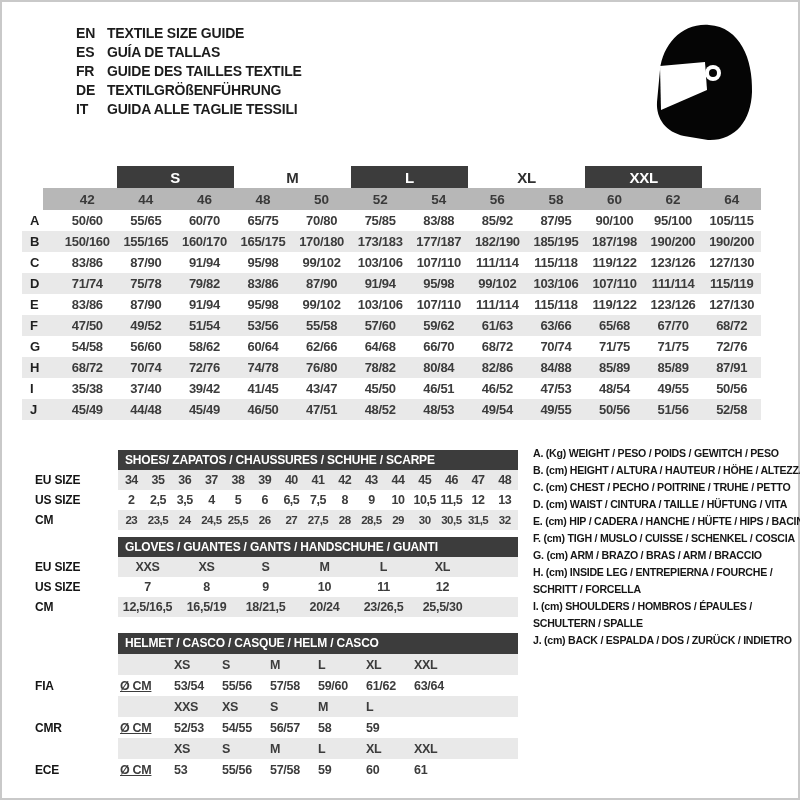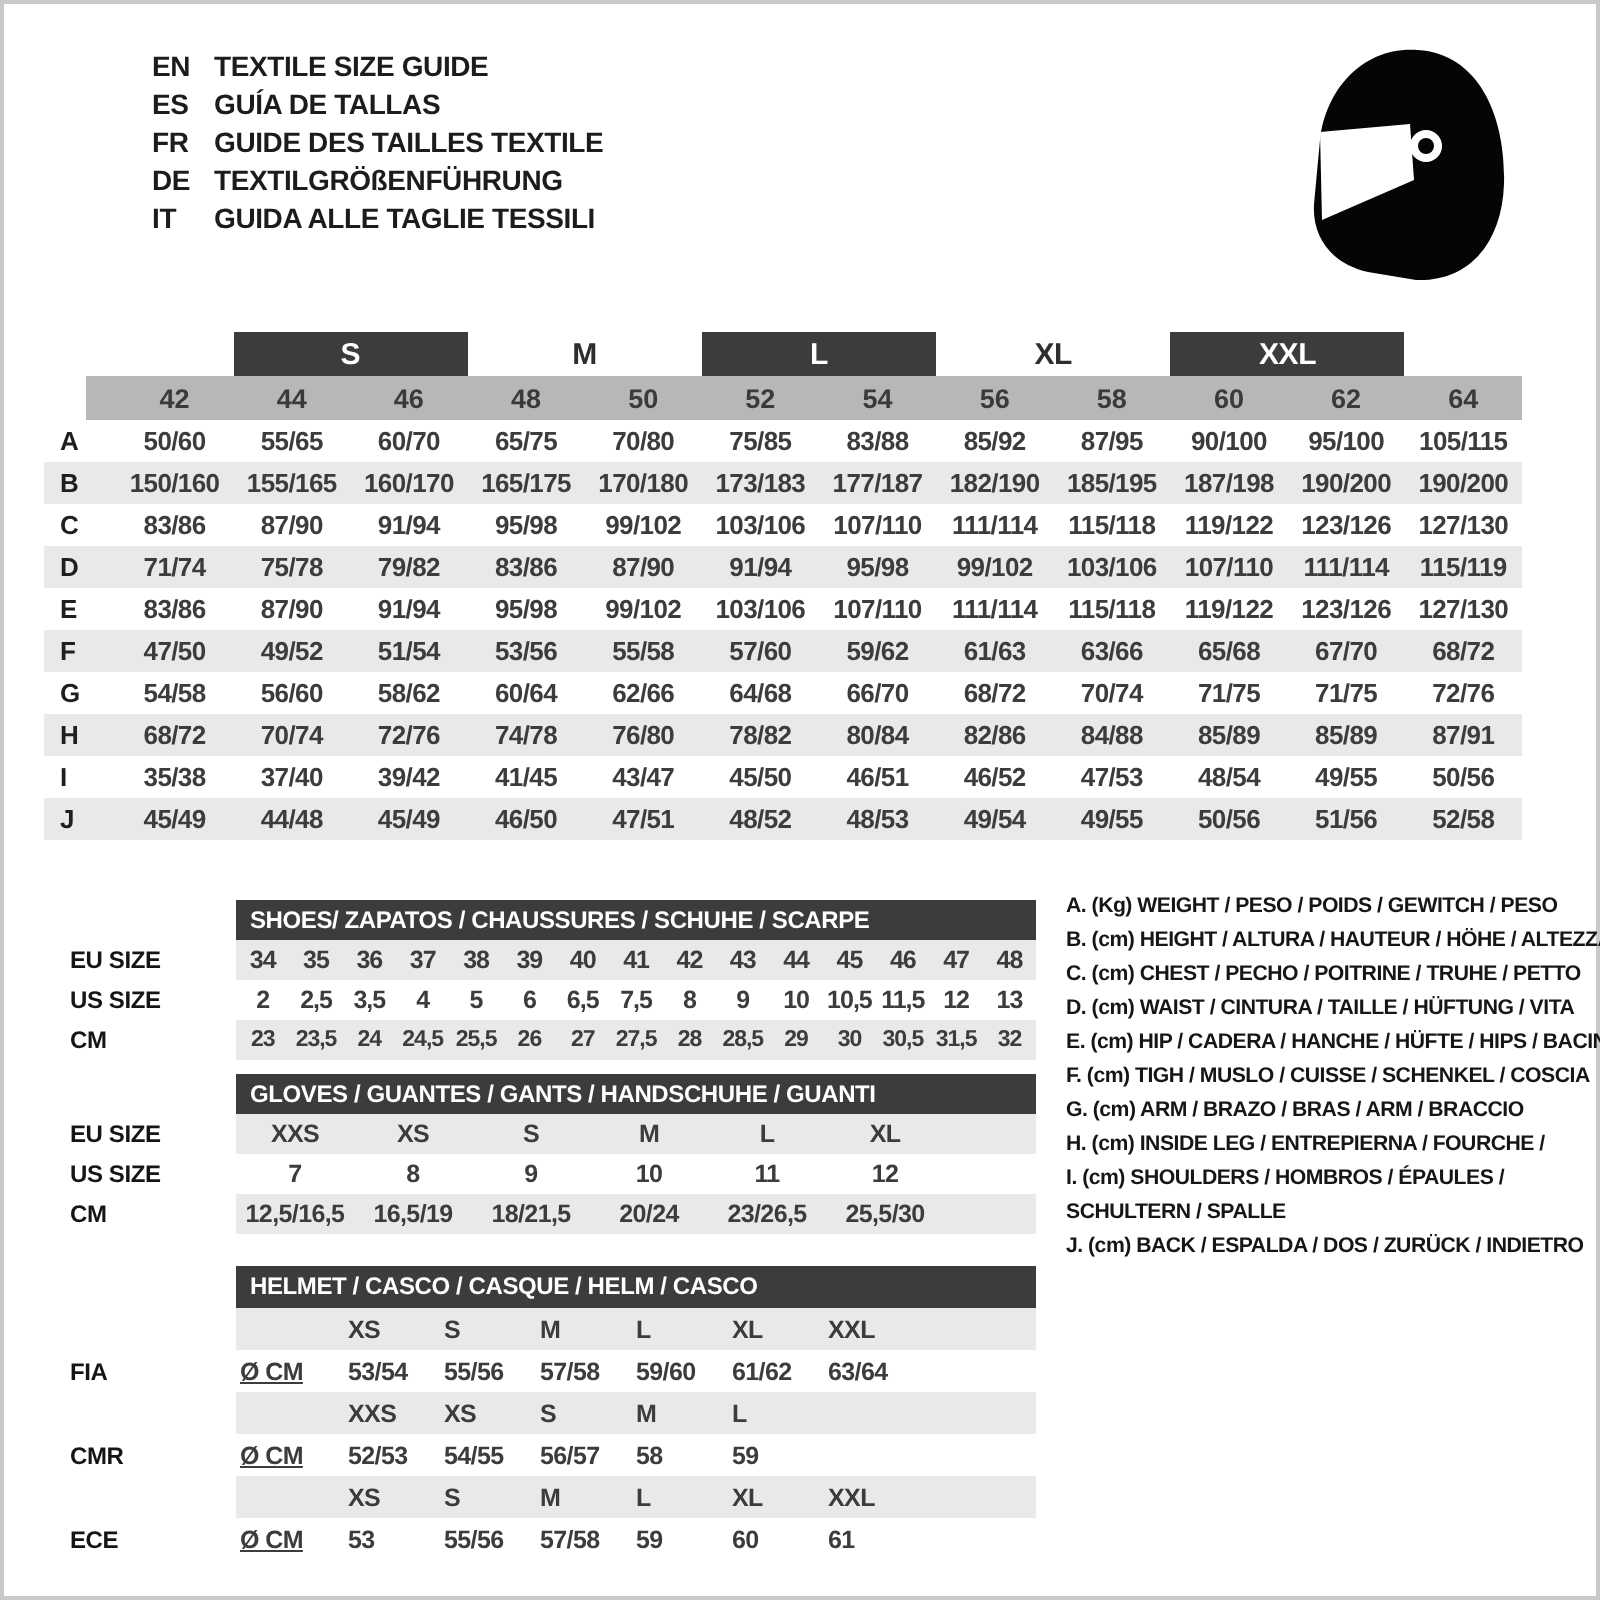--- a/index.html
+++ b/index.html
@@ -437,20 +437,21 @@
         <div class="lline">E. (cm) HIP / CADERA / HANCHE / HÜFTE / HIPS / BACINO</div>
       </div>
       <div class="litem">
         <div class="lline">F. (cm) TIGH / MUSLO / CUISSE / SCHENKEL / COSCIA</div>
       </div>
       <div class="litem">
         <div class="lline">G. (cm) ARM / BRAZO / BRAS / ARM / BRACCIO</div>
       </div>
       <div class="litem">
         <div class="lline">H. (cm) INSIDE LEG / ENTREPIERNA / FOURCHE /</div>
+        <div class="lline">SCHRITT / FORCELLA</div>
       </div>
       <div class="litem">
         <div class="lline">I. (cm) SHOULDERS / HOMBROS / ÉPAULES /</div>
         <div class="lline">SCHULTERN / SPALLE</div>
       </div>
       <div class="litem">
         <div class="lline">J. (cm) BACK / ESPALDA / DOS / ZURÜCK / INDIETRO</div>
       </div>
     </div>
 

